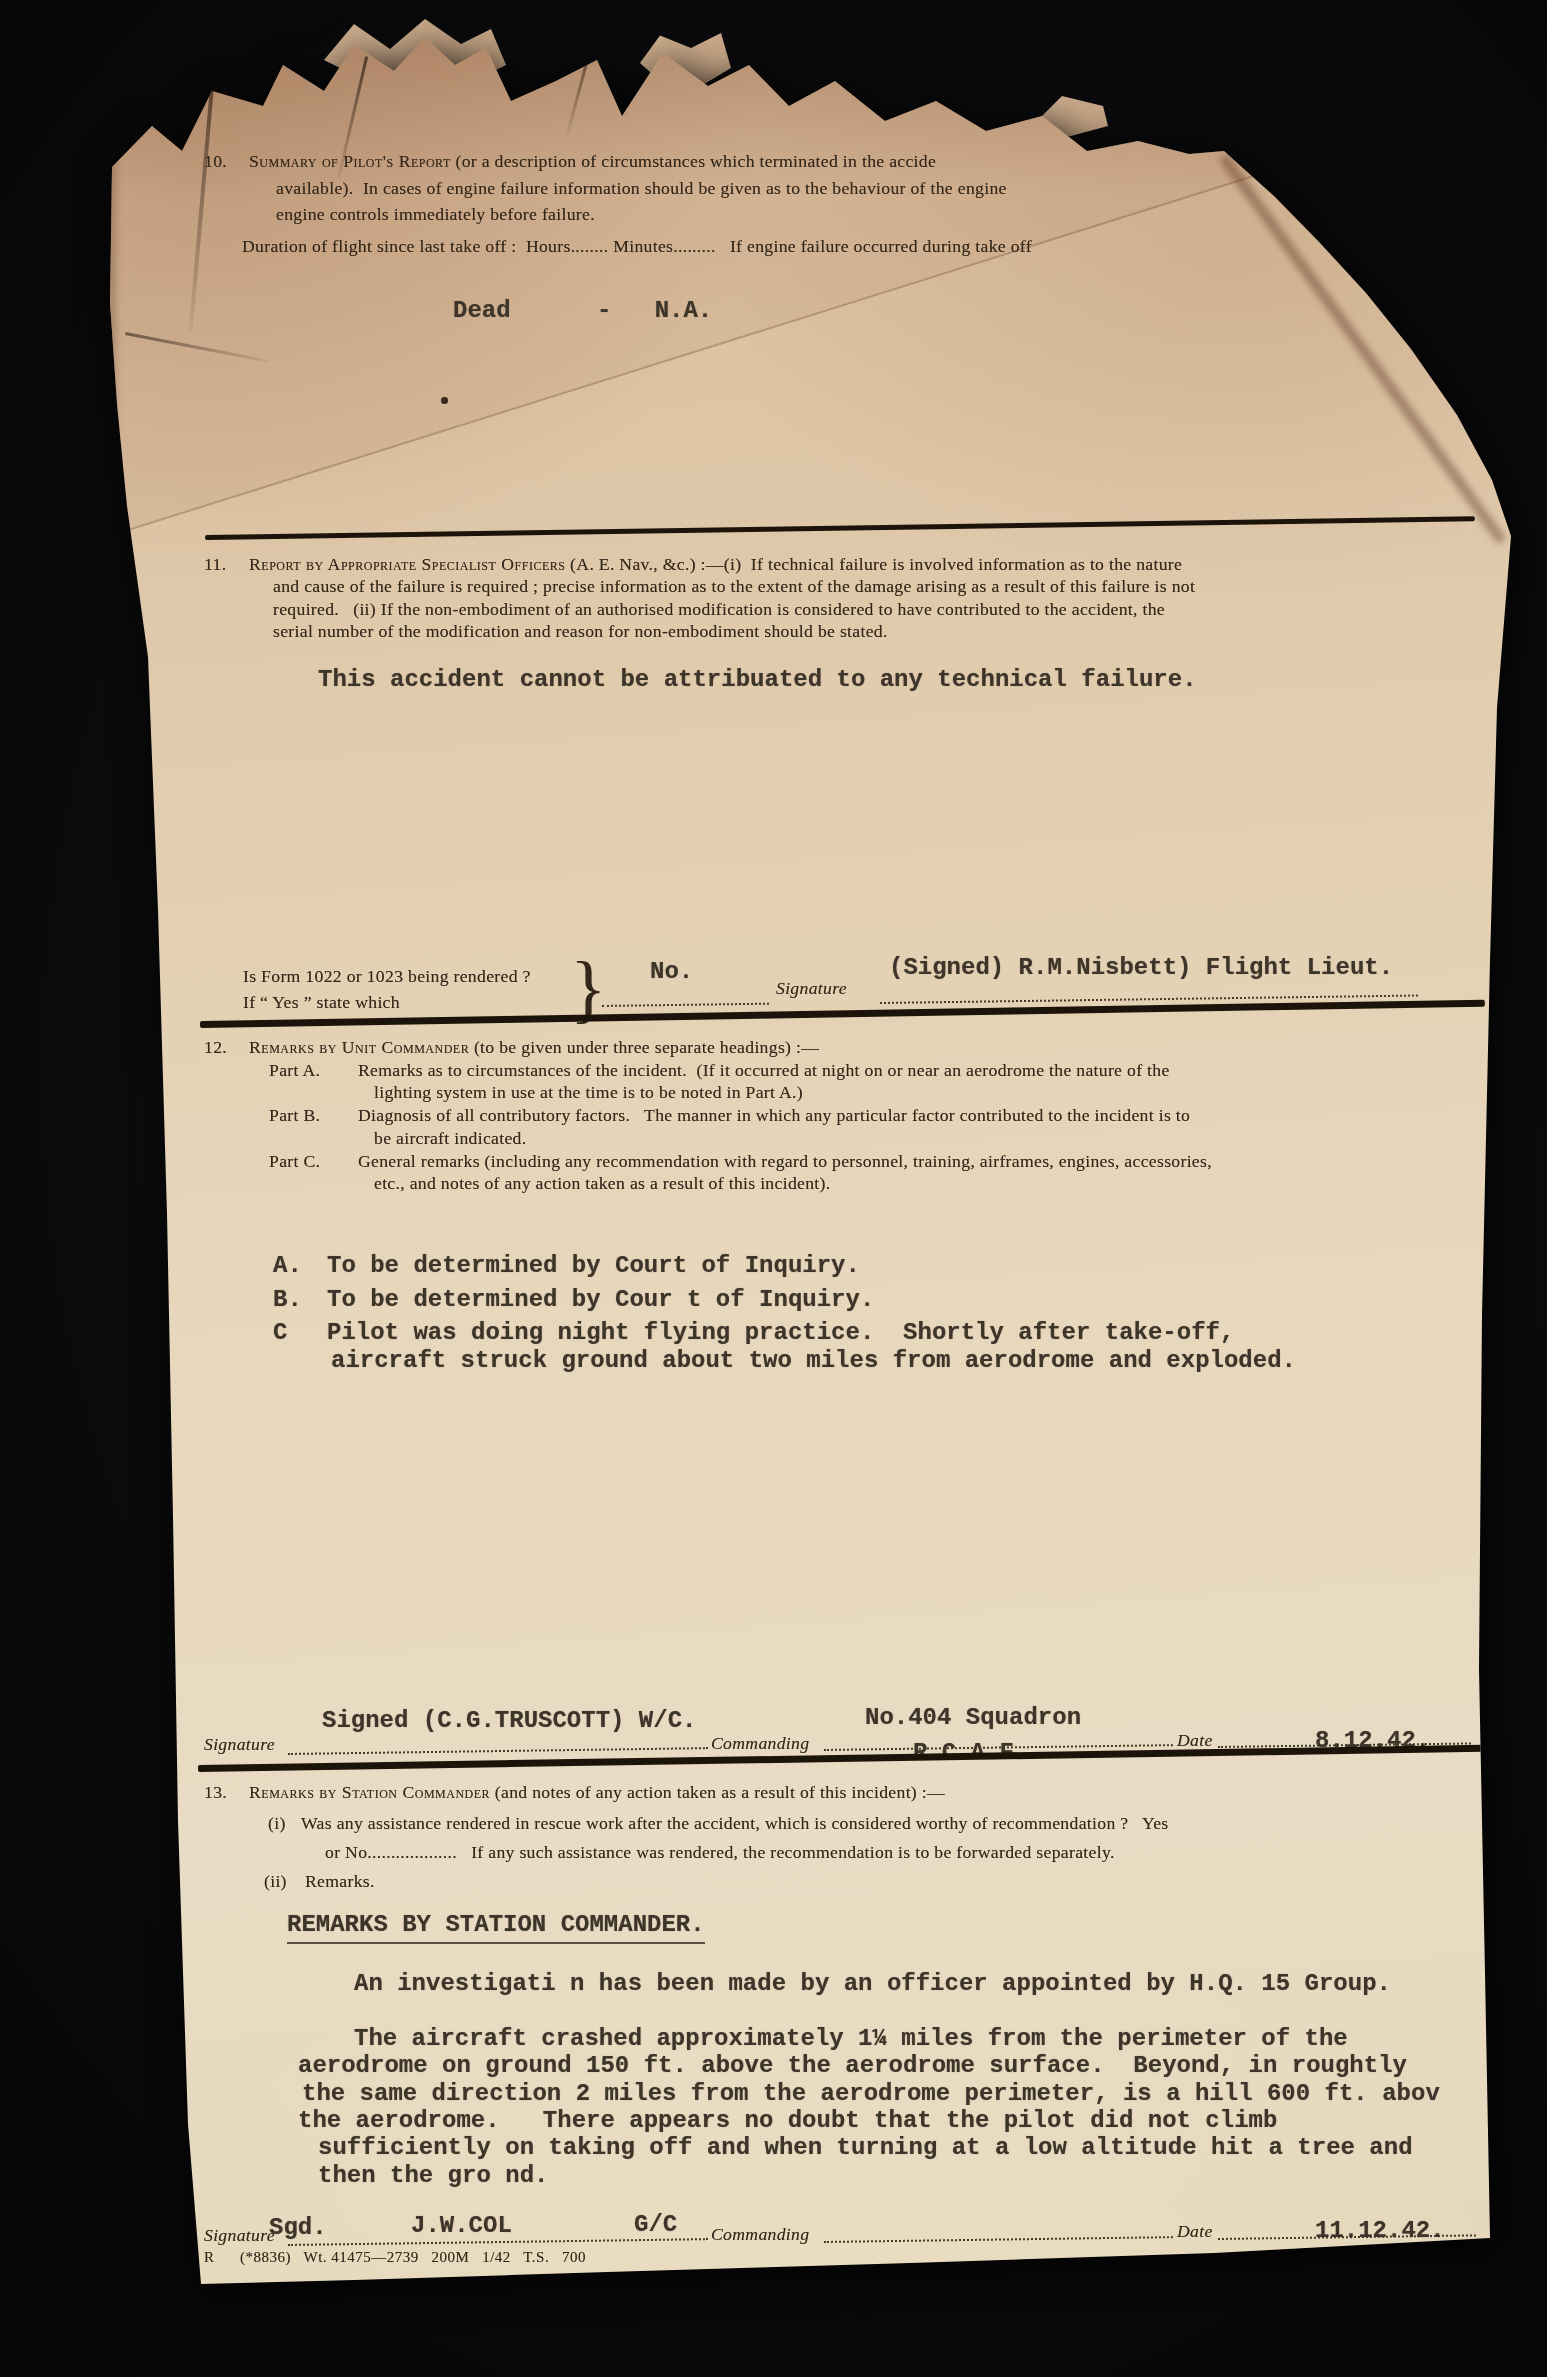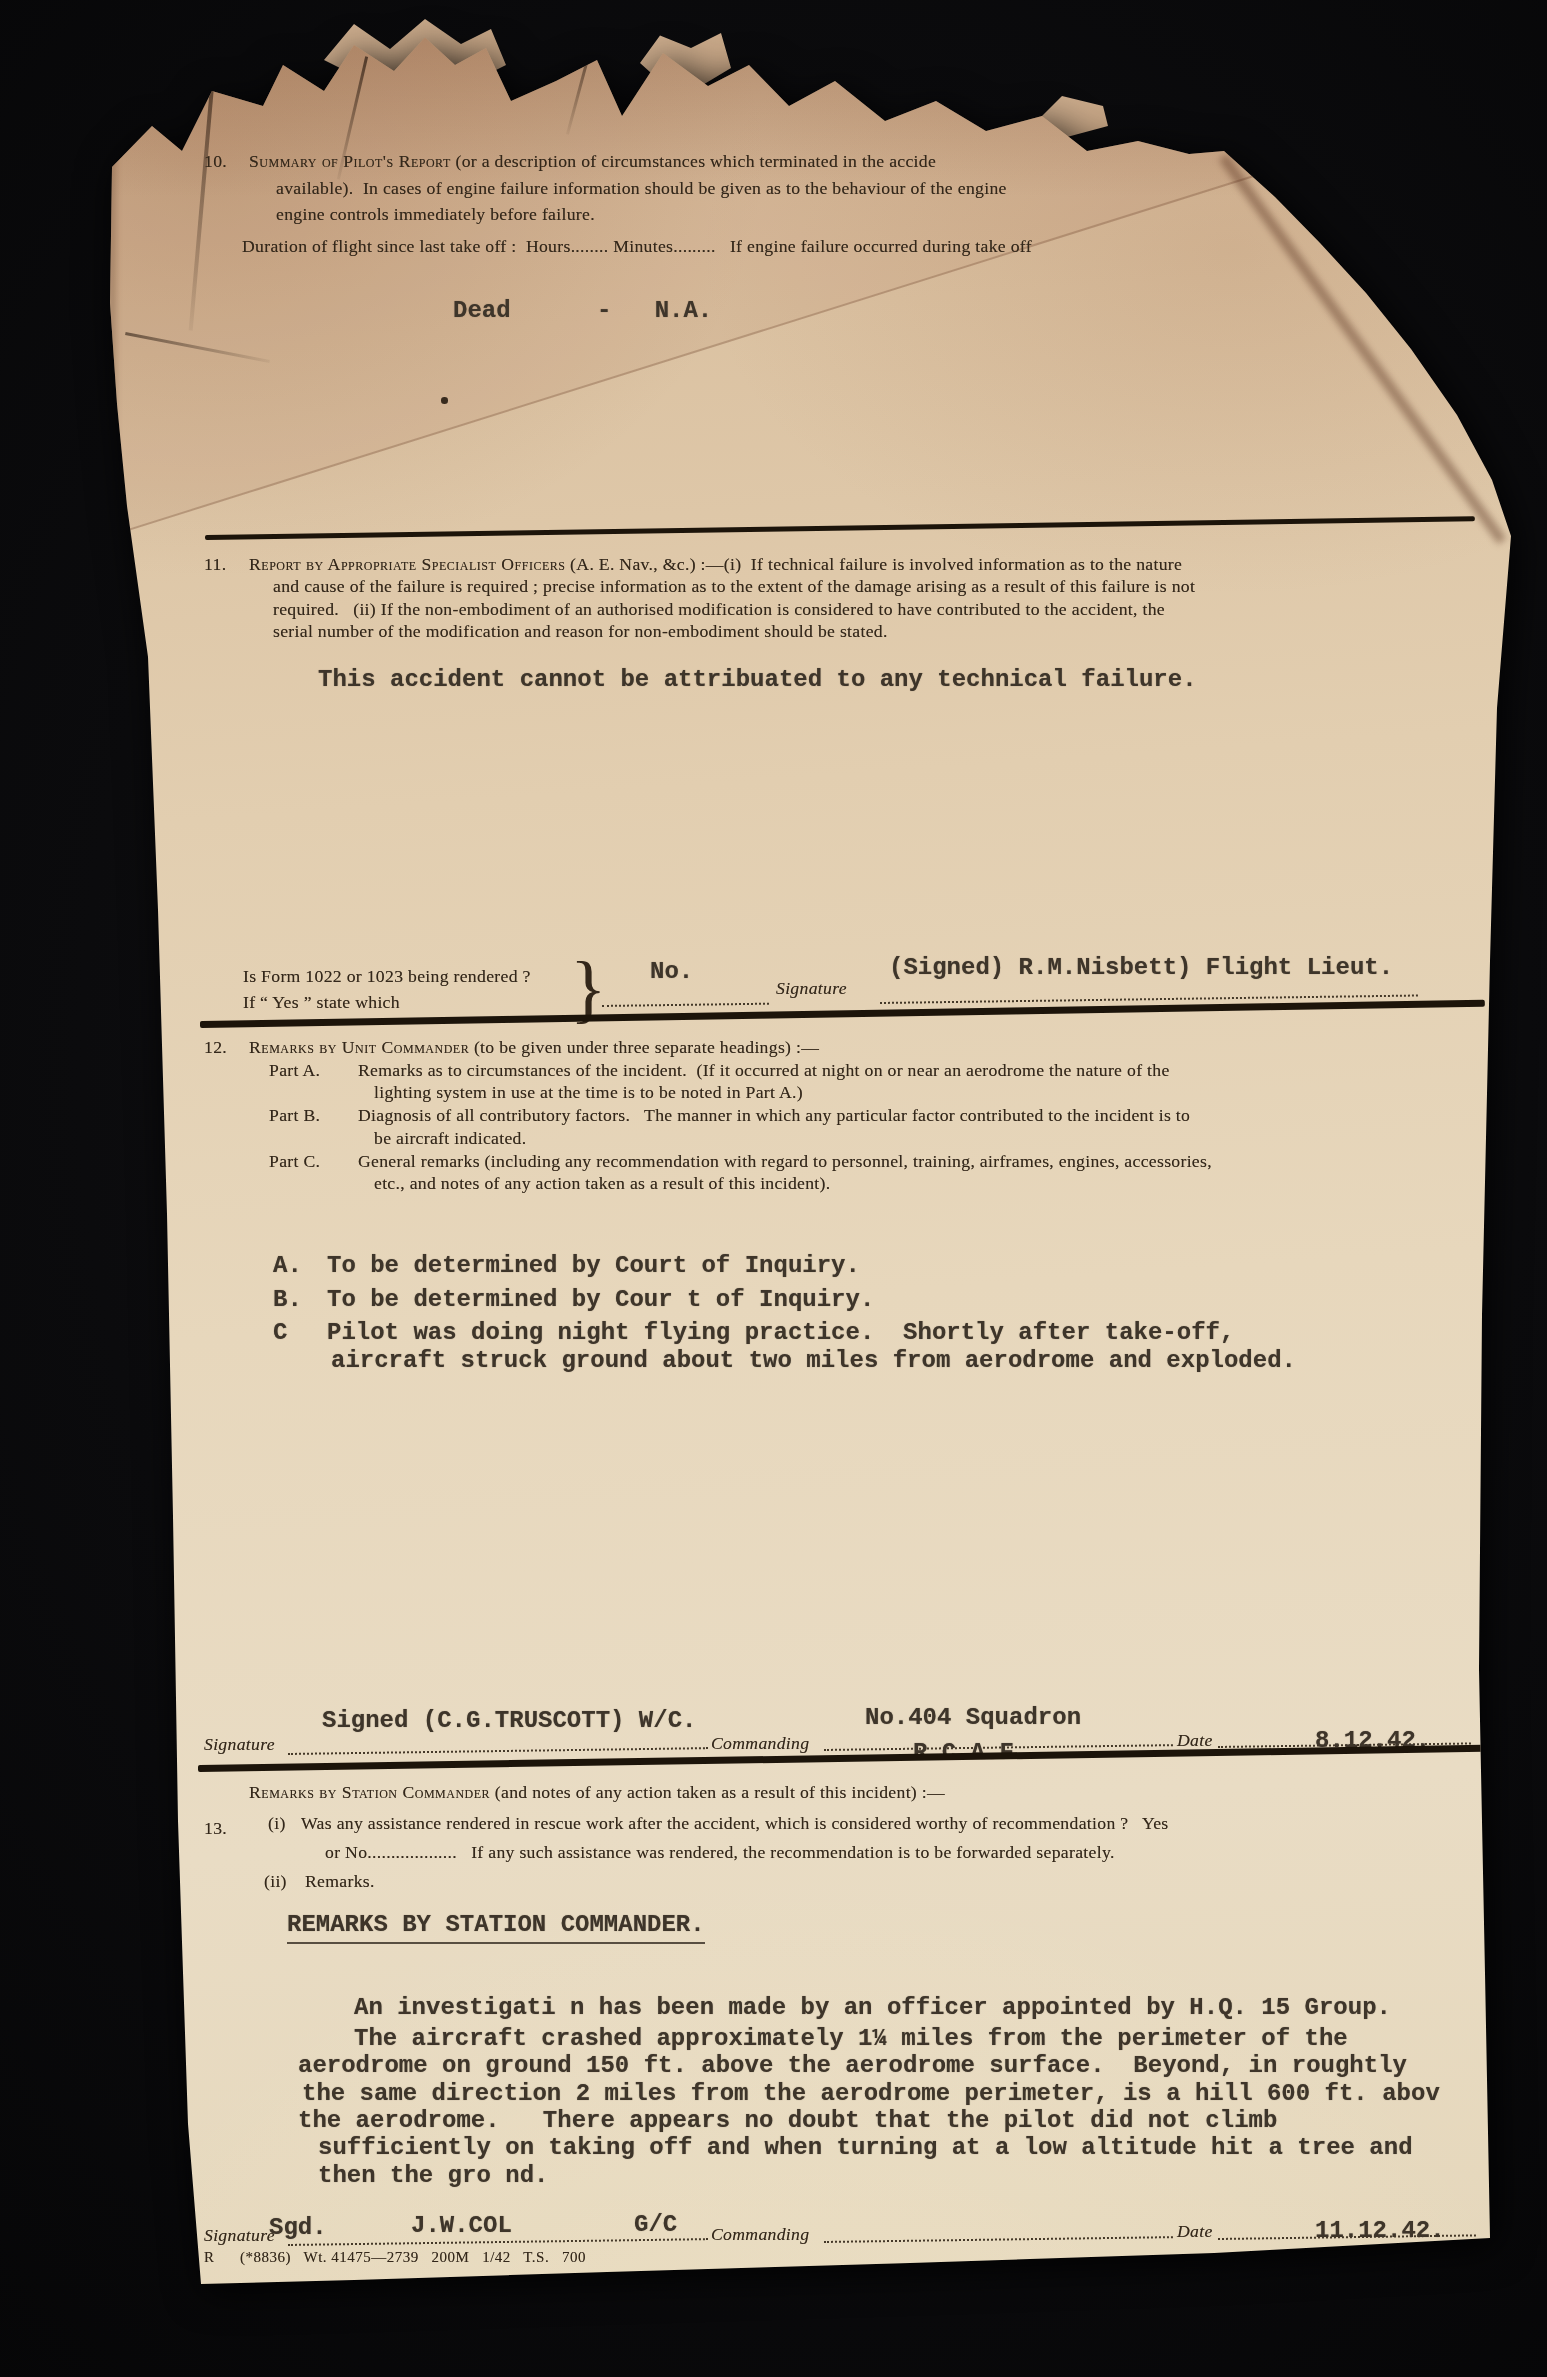--- a/index.html
+++ b/index.html
@@ -122,30 +122,30 @@
     <div class="dotline" style="left:192px;top:1728px;width:420px;"></div>
     <span class="print ital" style="left:615px;top:1708px;">Commanding</span>
     <div class="dotline" style="left:728px;top:1724px;width:349px;"></div>
     <span class="typed" style="left:817px;top:1714px;">R.C.A.F.</span>
     <span class="print ital" style="left:1081px;top:1705px;">Date</span>
     <div class="dotline" style="left:1122px;top:1721px;width:253px;"></div>
     <span class="typed" style="left:1219px;top:1702px;">8.12.42.</span>
 
     <div class="rule" style="left:102px;top:1740px;width:1287px;height:6.6px;transform:rotate(-0.9deg);"></div>
 
-    <span class="print" style="left:108px;top:1757px;margin-top:36px;">13.</span>
+    <span class="print" style="left:108px;top:1757px;">13.</span>
     <span class="print" style="left:153px;top:1757px;"><span class="sc">Remarks by Station Commander</span><span> (and notes of any action taken as a result of this incident) :—</span></span>
     <span class="print" style="left:172px;top:1788px;">(i)</span>
     <span class="print" style="left:229px;top:1817px;">or No...................   If any such assistance was rendered, the recommendation is to be forwarded separately.</span>
     <span class="print" style="left:205px;top:1788px;">Was any assistance rendered in rescue work after the accident, which is considered worthy of recommendation ?   Yes</span>
     <span class="print" style="left:168px;top:1846px;">(ii)</span>
     <span class="print" style="left:209px;top:1846px;">Remarks.</span>
 
     <span class="typed typed-ul" style="left:191px;top:1886px;">REMARKS BY STATION COMMANDER.</span>
-    <span class="typed" style="left:258px;top:1945px;margin-top:24px;">An investigati n has been made by an officer appointed by H.Q. 15 Group.</span>
+    <span class="typed" style="left:258px;top:1945px;">An investigati n has been made by an officer appointed by H.Q. 15 Group.</span>
     <span class="typed" style="left:258px;top:2000px;">The aircraft crashed approximately 1¼ miles from the perimeter of the</span>
     <span class="typed" style="left:202px;top:2027px;">aerodrome on ground 150 ft. above the aerodrome surface.  Beyond, in roughtly</span>
     <span class="typed" style="left:206px;top:2055px;">the same direction 2 miles from the aerodrome perimeter, is a hill 600 ft. abov</span>
     <span class="typed" style="left:202px;top:2082px;">the aerodrome.   There appears no doubt that the pilot did not climb</span>
     <span class="typed" style="left:222px;top:2109px;">sufficiently on taking off and when turning at a low altitude hit a tree and</span>
     <span class="typed" style="left:222px;top:2137px;">then the gro nd.</span>
 
     <span class="print ital" style="left:108px;top:2200px;">Signature</span>
     <span class="typed" style="left:173px;top:2189px;">Sgd.</span>
     <span class="typed" style="left:315px;top:2187px;">J.W.COL</span>

